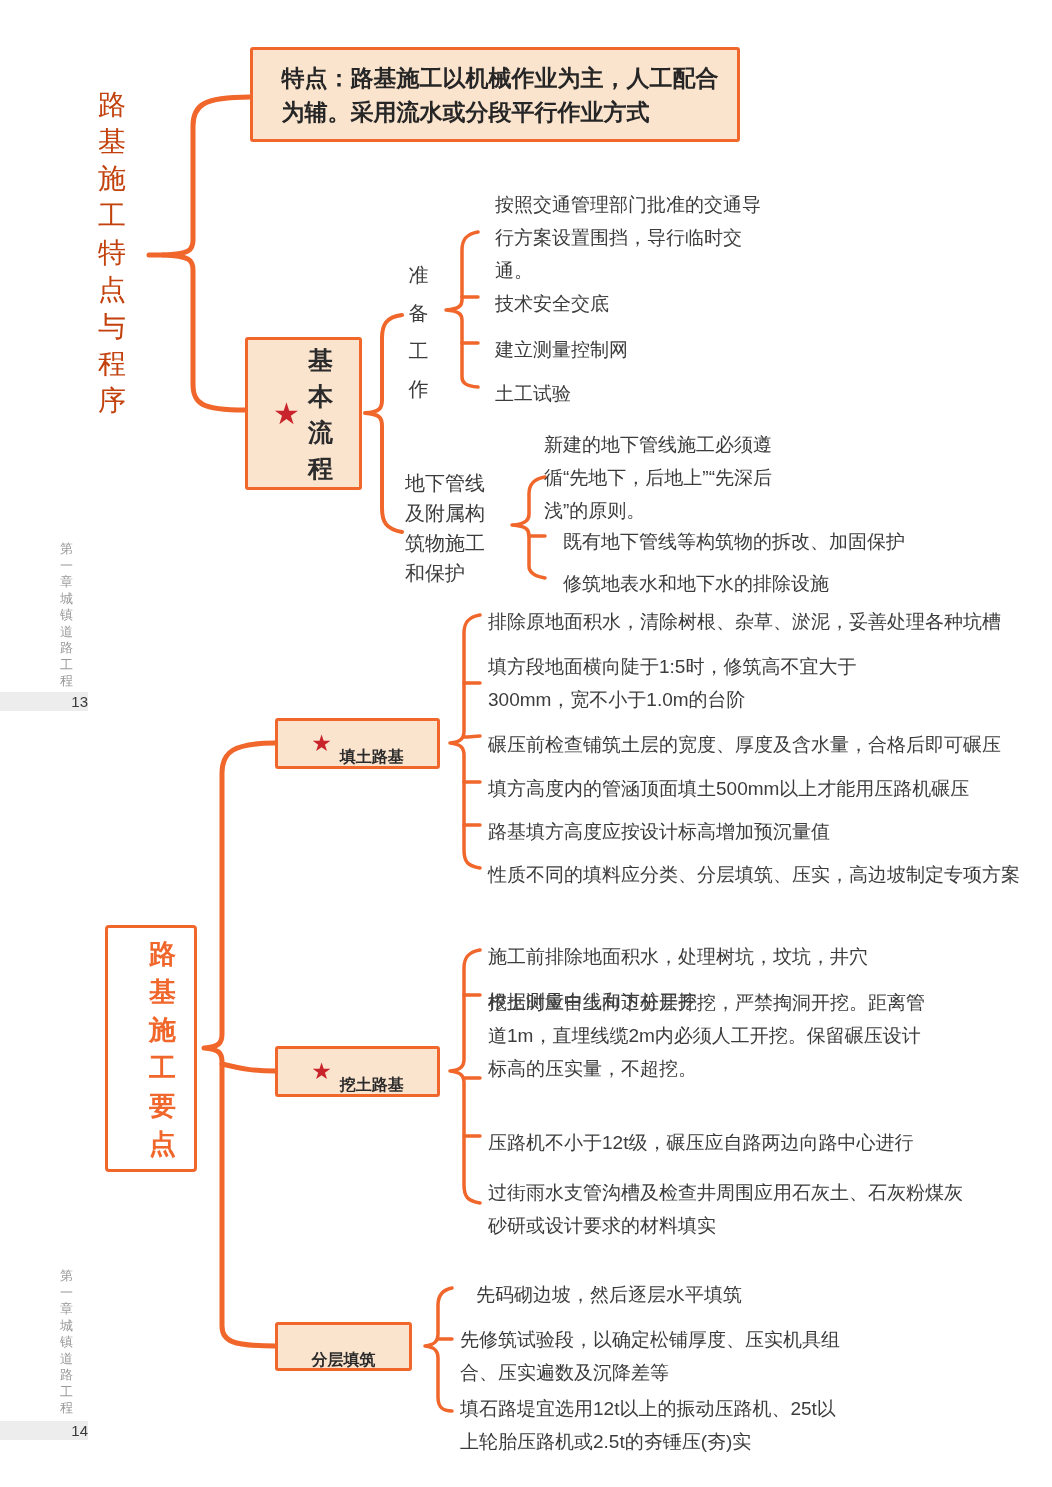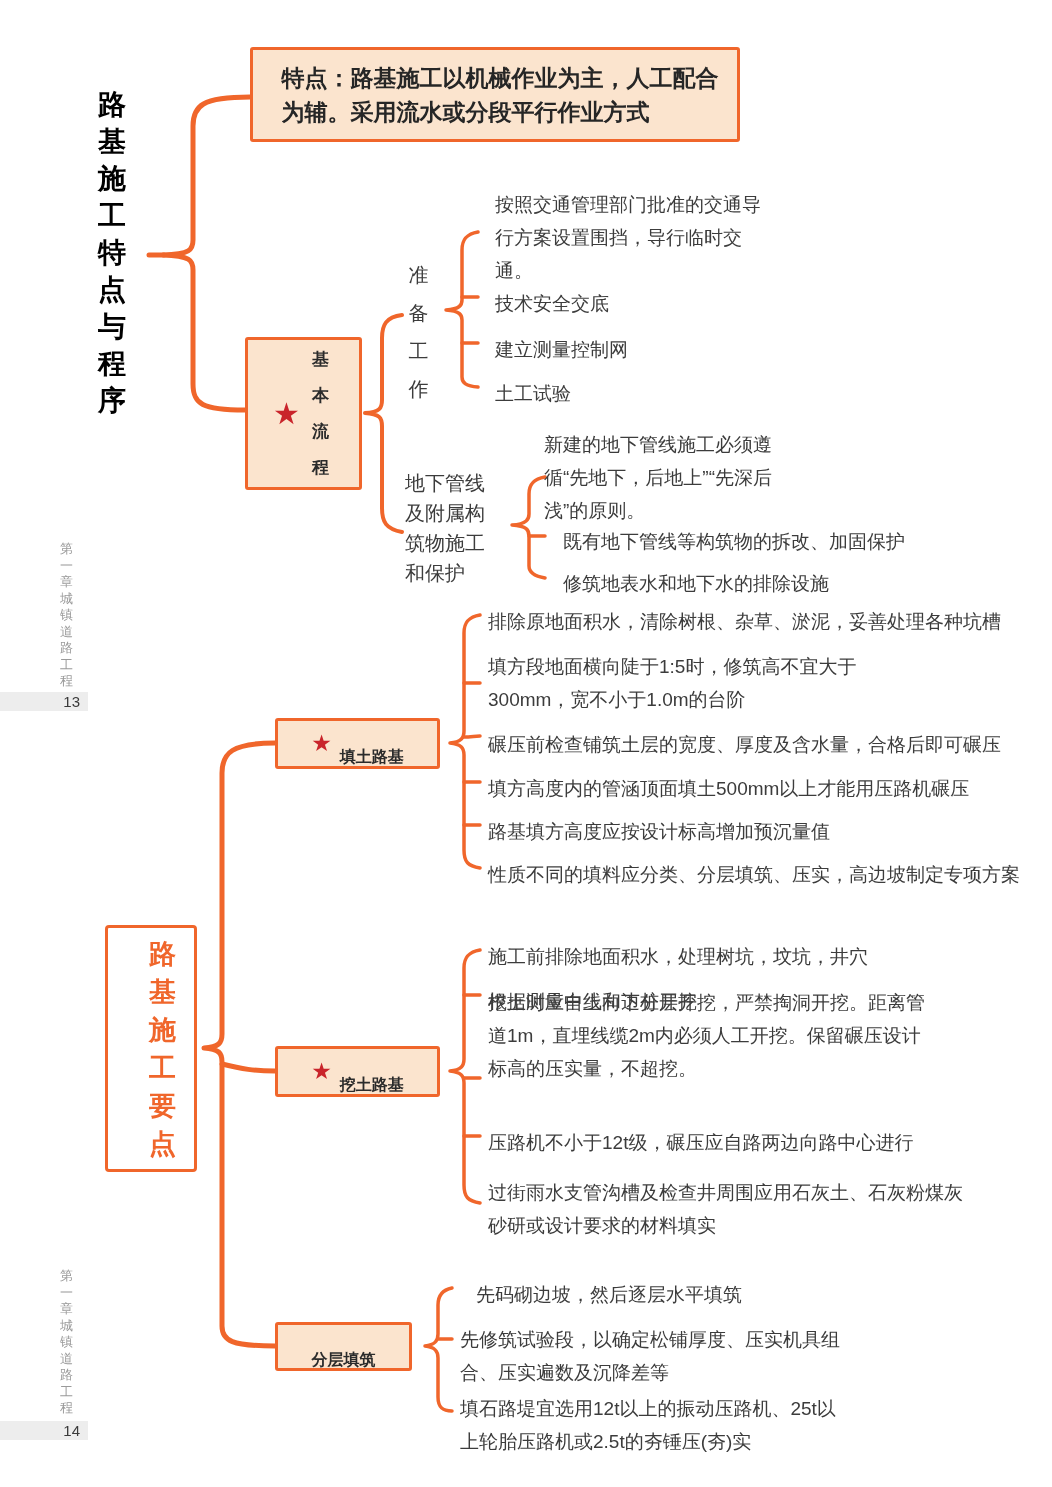--- a/index.html
+++ b/index.html
@@ -5,34 +5,34 @@
   html,body{margin:0;padding:0;background:#ffffff;}
   body{width:1052px;height:1487px;position:relative;overflow:hidden;
        font-family:"Liberation Sans", sans-serif;}
   .stage{position:absolute;left:0;top:0;width:1052px;height:1487px;}
   svg.connectors{position:absolute;left:0;top:0;pointer-events:none;}
 
   .vtext{word-break:break-all;text-align:center;}
 
   
   .topic1{position:absolute;left:95px;top:86px;width:34px;
-          font-size:28px;line-height:37px;font-weight:700;color:#000000;}
+          font-size:28px;line-height:37px;font-weight:400;color:#c2410c;}
   .topic2-box{position:absolute;left:105px;top:925px;width:92px;height:247px;
           background:#ffffff;border:3px solid #F0662B;border-radius:4px;
           box-sizing:border-box;display:flex;align-items:center;justify-content:center;padding-left:23px;}
   .topic2-label{width:30px;font-size:27px;line-height:38px;font-weight:700;color:#F0662B;}
 
   
   .node-box{position:absolute;background:#FBE4CE;border:3px solid #F0662B;border-radius:3px;
             box-sizing:border-box;display:flex;align-items:center;justify-content:center;}
   .feature-box{left:250px;top:47px;width:490px;height:95px;justify-content:center;padding-left:18px;}
   .feature-text{width:445px;font-size:23px;line-height:34px;font-weight:700;color:#262626;text-align:left;}
 
   .flow-box{left:245px;top:337px;width:117px;height:153px;gap:7px;}
-  .flow-label{width:27px;font-size:17px;line-height:36px;font-weight:700;color:#2b2b2b;}
+  .flow-label{width:27px;font-size:25px;line-height:36px;font-weight:700;color:#2b2b2b;}
 
   .sub-box{height:51px;gap:8px;}
   .sub-label{font-size:16px;font-weight:700;color:#2b2b2b;white-space:nowrap;margin-top:28px;}
 
   .star{color:#C9242B;font-size:30px;line-height:1;}
   .star-sm{color:#C9242B;font-size:23px;line-height:1;}
 
   
   .prep-label{position:absolute;left:407px;top:256px;width:23px;
               font-size:20px;line-height:38px;color:#3c3c3c;}
@@ -41,21 +41,21 @@
 
   
   .item{position:absolute;font-size:19px;line-height:33px;color:#3c3c3c;word-break:break-all;}
   .nowrap{white-space:nowrap;}
 
   
   .chapter{position:absolute;left:59px;width:15px;font-size:13px;line-height:16.5px;
            color:#9a9a9a;word-break:break-all;text-align:center;}
   .page-band{position:absolute;left:0;width:88px;height:19px;background:#EDEDED;
              display:flex;align-items:center;justify-content:flex-end;}
-  .page-num{font-size:15px;color:#3a3a3a;padding-right:8px;}
+  .page-num{font-size:15px;color:#3a3a3a;}
 </style>
 </head>
 <body>
 
 <div class="stage">
 
   <svg class="connectors" width="1052" height="1487" viewBox="0 0 1052 1487">
     <g fill="none" stroke="#F0662B" stroke-linecap="round" stroke-linejoin="round">
 
       <path stroke-width="5" d="M 250 97 C 202 97 193 106 193 126 L 193 240 C 193 250 190 254 163 255 C 190 256 193 260 193 270 L 193 384 C 193 404 202 410 245 410"></path>

